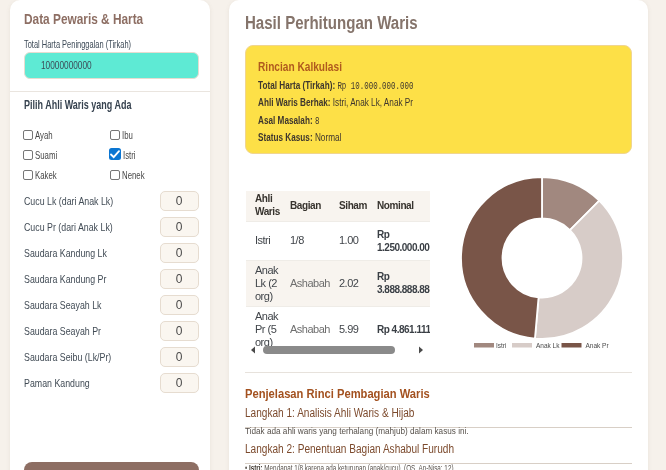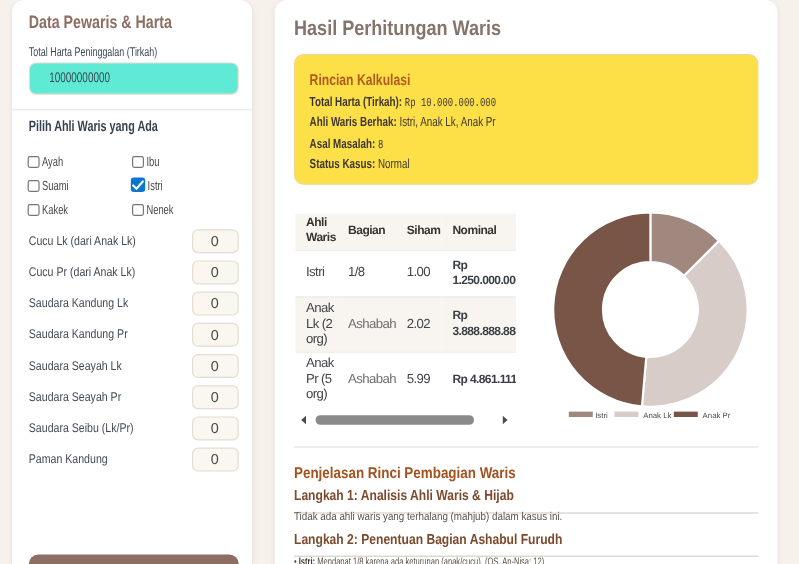--- a/index.html
+++ b/index.html
@@ -24,41 +24,41 @@
 .numrow { height:26px; display:flex; align-items:center; justify-content:space-between; }
 .numrow .nl { color:#414B55; font-size:10.5px; display:inline-block; transform:scaleX(0.84); transform-origin:0 50%; white-space:nowrap; }
 .numin { width:39px; height:20px; background:#FAF6F0; border:1px solid #E6DCD0; border-radius:5px; color:#4A4A4A; font-size:12px; text-align:center; line-height:18px; margin-right:-2.5px; }
 #calcbtn { position:absolute; left:14px; top:462px; width:175px; height:30px; background:#8D6E63; border-radius:8px; }
 h1.rt { color:#85746B; font-size:17.5px; font-weight:bold; line-height:20px; margin:3px 0 12px 0; transform:scaleX(0.86); transform-origin:0 50%; width:116%; }
 #ybox { background:#fde047; border:1px solid #F0D590; border-radius:8px; width:387px; height:109px; padding:6px 12px 12px; }
 #ybox h3 { color:#B05A1E; font-size:13px; font-weight:bold; line-height:15px; margin:7px 0 3px 0; transform:scaleX(0.78); transform-origin:0 50%; width:128%; }
 .yline { font-size:11px; color:#3E362E; height:17.3px; line-height:17.3px; transform:scaleX(0.745); transform-origin:0 50%; width:137%; white-space:nowrap; }
 .yline b { color:#3E362E; }
 .mono { font-family:"Liberation Mono", monospace; font-size:10px; color:#3E362E; }
-#tblwrap { position:absolute; left:246px; top:178px; width:184px; height:161px; overflow:hidden; }
+#tblwrap { position:absolute; left:246px; top:191px; width:184px; height:161px; overflow:hidden; }
 table { border-collapse:collapse; table-layout:fixed; width:340px; }
 col.c1{width:35px;} col.c2{width:49px;} col.c3{width:38px;} col.c4{width:218px;}
 th { background:#F8F4EF; color:#37332E; font-size:10px; font-weight:bold; text-align:left; vertical-align:middle; padding:2px 0 2px 9px; height:30px; line-height:12.5px; letter-spacing:-0.4px; }
 td { font-size:11px; color:#41454A; text-align:left; vertical-align:middle; padding:6px 0 6px 9px; line-height:13px; border-top:1px solid #EFECE7; letter-spacing:-0.5px; }
 tr.t3 td { padding-top:3px; padding-bottom:3px; }
 tr:last-child td { border-bottom:1px solid #EFECE7; }
 tr.alt td { background:#F8F4EF; }
 td.nom { font-weight:bold; color:#3A3F45; font-size:10px; letter-spacing:-0.5px; }
 td.gray { color:#6E6E6E; }
 
 #sbar { position:absolute; left:245px; top:344px; width:183px; height:12px; }
 #sbar .thumb { position:absolute; left:17.5px; top:1.5px; width:132px; height:8px; background:#8A8A8A; border-radius:4px; }
 .arr { position:absolute; top:1px; width:10px; height:10px; }
 
 #donut { position:absolute; left:442px; top:157px; }
 #legend { position:absolute; left:473px; top:341px; font-family:"Liberation Sans", sans-serif; }
 
 #bdiv { position:absolute; left:245px; top:372px; width:387px; border-top:1px solid #E7E2DC; }
 #pen { position:absolute; left:245px; top:386px; color:#A3511F; font-size:13px; font-weight:bold; transform:scaleX(0.86); transform-origin:0 50%; white-space:nowrap; }
-.lang { position:absolute; left:245px; width:387px; color:#7C4A2D; font-size:12px; font-weight:bold; border-bottom:1px solid #D8CFC6; padding-bottom:7px; }
+.lang { position:absolute; left:245px; width:387px; color:#7C4A2D; font-size:12px; font-weight:normal; border-bottom:1px solid #D8CFC6; padding-bottom:7px; }
 .lang span { display:inline-block; transform:scaleX(0.84); transform-origin:0 50%; white-space:nowrap; }
 .ptext { position:absolute; left:245px; color:#57514B; font-size:9.5px; transform:scaleX(0.86); transform-origin:0 50%; white-space:nowrap; }
 .bullet { position:absolute; left:245px; color:#57514B; font-size:9px; transform:scaleX(0.70); transform-origin:0 50%; white-space:nowrap; }
 </style>
 </head>
 <body>
 <div class="card" id="left">
   <h1 class="lt">Data Pewaris &amp; Harta</h1>
   <div class="lbl">Total Harta Peninggalan (Tirkah)</div>
   <div class="bigin"><span>10000000000</span></div>

